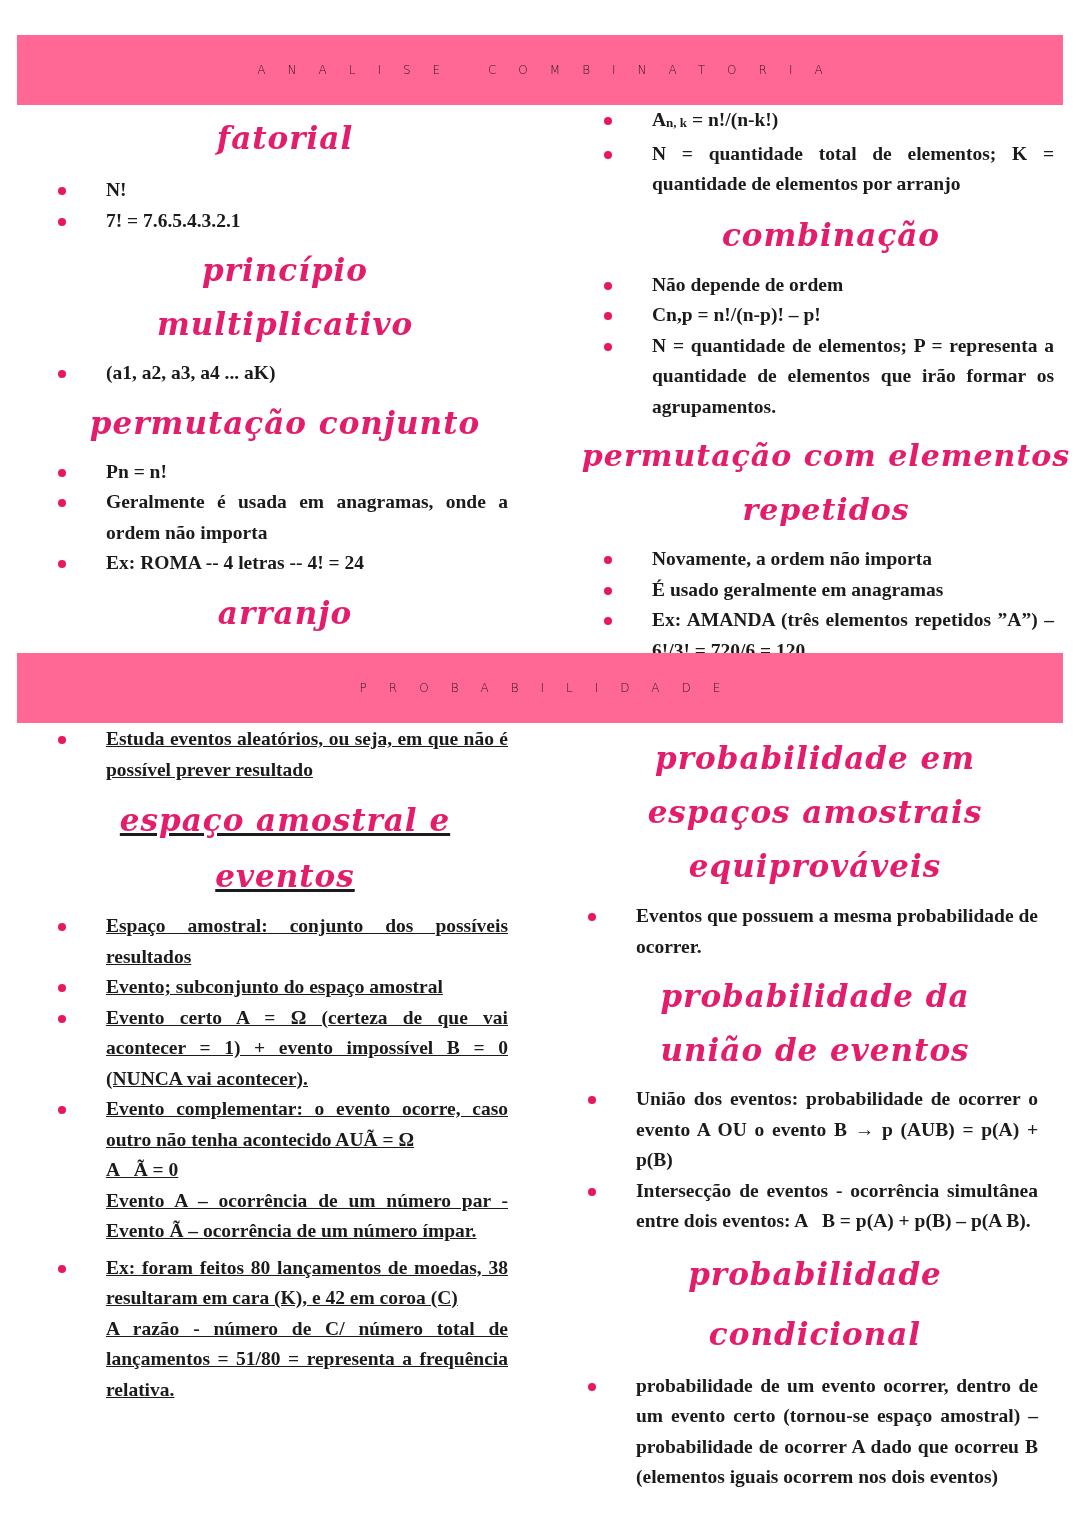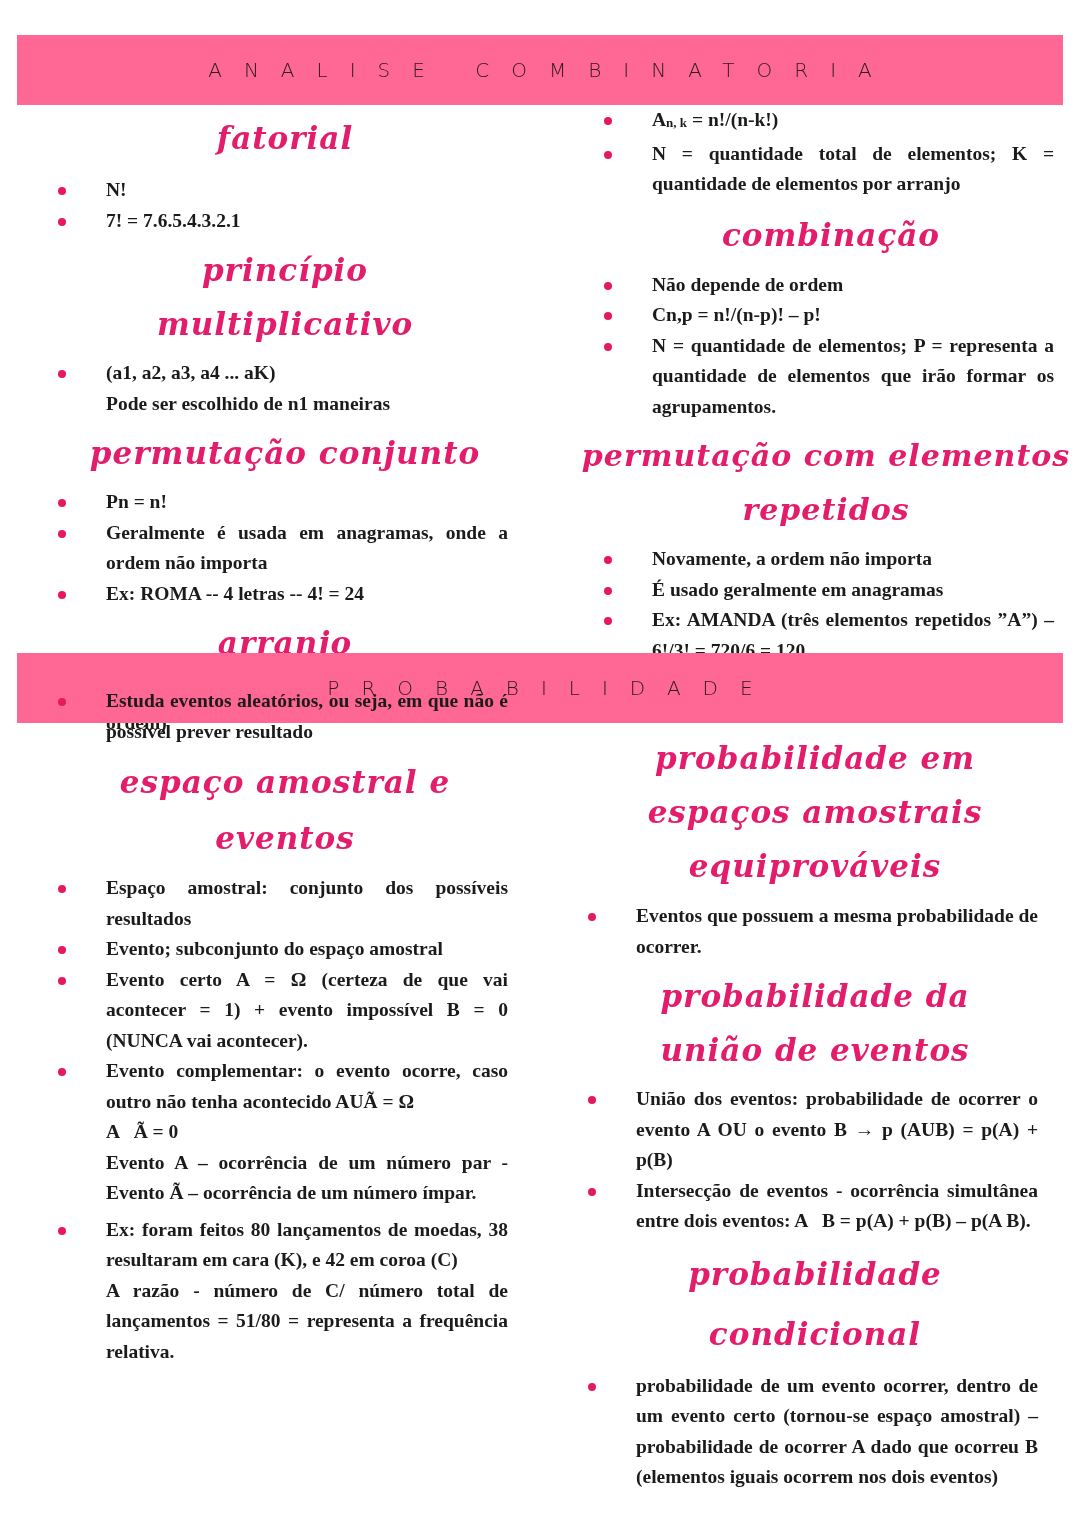--- a/index.html
+++ b/index.html
@@ -1,20 +1,20 @@
 <!DOCTYPE html>
 <html><head>
 <meta charset="utf-8">
 <style>
   html, body { margin:0; padding:0; background:#ffffff; }
   body { width:1080px; height:1527px; position:relative; overflow:hidden;
          font-family:"Liberation Serif", "DejaVu Serif", serif; color:#1b1b1b; }
   .banner { position:absolute; left:17px; width:1046px; height:70px; background:#ff6794;
             display:flex; align-items:center; justify-content:center; }
-  .banner-title { font-family:"DejaVu Sans", sans-serif; font-weight:300; font-size:20px;
+  .banner-title { font-family:"DejaVu Sans", sans-serif; font-weight:300; font-size:12px;
                   letter-spacing:22px; color:#2a1a22; text-transform:uppercase; padding-left:22px; }
   .col { position:absolute; }
   .heading { font-family:"DejaVu Serif", serif; font-style:italic; color:#e31c6b;
              font-size:31px; text-align:center; line-height:54px; letter-spacing:1px; margin:7px; }
   ul.blist { list-style:none; margin:0; padding:0; }
   ul.blist li { position:relative; padding-left:44px; font-size:19.5px; line-height:30.5px;
                 font-weight:600; text-align:justify; }
   ul.blist li::before { content:""; position:absolute; left:-4px; top:12px; width:8px; height:8px;
                         border-radius:50%; background:#e8185e; }
   .cont { display:block; }
@@ -30,21 +30,20 @@
 <div class="col" style="left:62px; top:104px; width:446px;">
   <h2 class="heading" style="margin-bottom:10px;">fatorial</h2>
   <ul class="blist">
     <li><span>N!</span></li>
     <li><span>7! = 7.6.5.4.3.2.1</span></li>
   </ul>
   <h2 class="heading">princípio multiplicativo</h2>
   <ul class="blist">
     <li>
       <span class="cont">(a1, a2, a3, a4 ... aK)</span>
-      <span class="cont">Pode ser escolhido de n1 maneiras</span>
     </li>
   </ul>
   <h2 class="heading">permutação conjunto</h2>
   <ul class="blist">
     <li><span>Pn = n!</span></li>
     <li><span>Geralmente é usada em anagramas, onde a ordem não importa</span></li>
     <li><span>Ex: ROMA -- 4 letras -- 4! = 24</span></li>
   </ul>
   <h2 class="heading">arranjo</h2>
   <ul class="blist">
@@ -68,21 +67,21 @@
     <li><span>Novamente, a ordem não importa</span></li>
     <li><span>É usado geralmente em anagramas</span></li>
     <li><span>Ex: AMANDA (três elementos repetidos ”A”) – 6!/3! = 720/6 = 120</span></li>
   </ul>
 </div>
 
 <div class="banner" style="top:653px;">
   <span class="banner-title">PROBABILIDADE</span>
 </div>
 
-<div class="col" style="left:62px; top:686px; width:446px;">
+<div class="col" style="left:62px; top:724px; width:446px;text-decoration:underline;">
   <ul class="blist">
     <li><span>Estuda eventos aleatórios, ou seja, em que não é possível prever resultado</span></li>
   </ul>
   <h2 class="heading" style="line-height:56px;">espaço amostral e eventos</h2>
   <ul class="blist">
     <li><span>Espaço amostral: conjunto dos possíveis resultados</span></li>
     <li><span>Evento; subconjunto do espaço amostral</span></li>
     <li><span>Evento certo A = Ω (certeza de que vai acontecer = 1) + evento impossível B = 0 (NUNCA vai acontecer).</span></li>
     <li>
       <span class="cont">Evento complementar: o evento ocorre, caso outro não tenha acontecido AUÃ = Ω</span>

